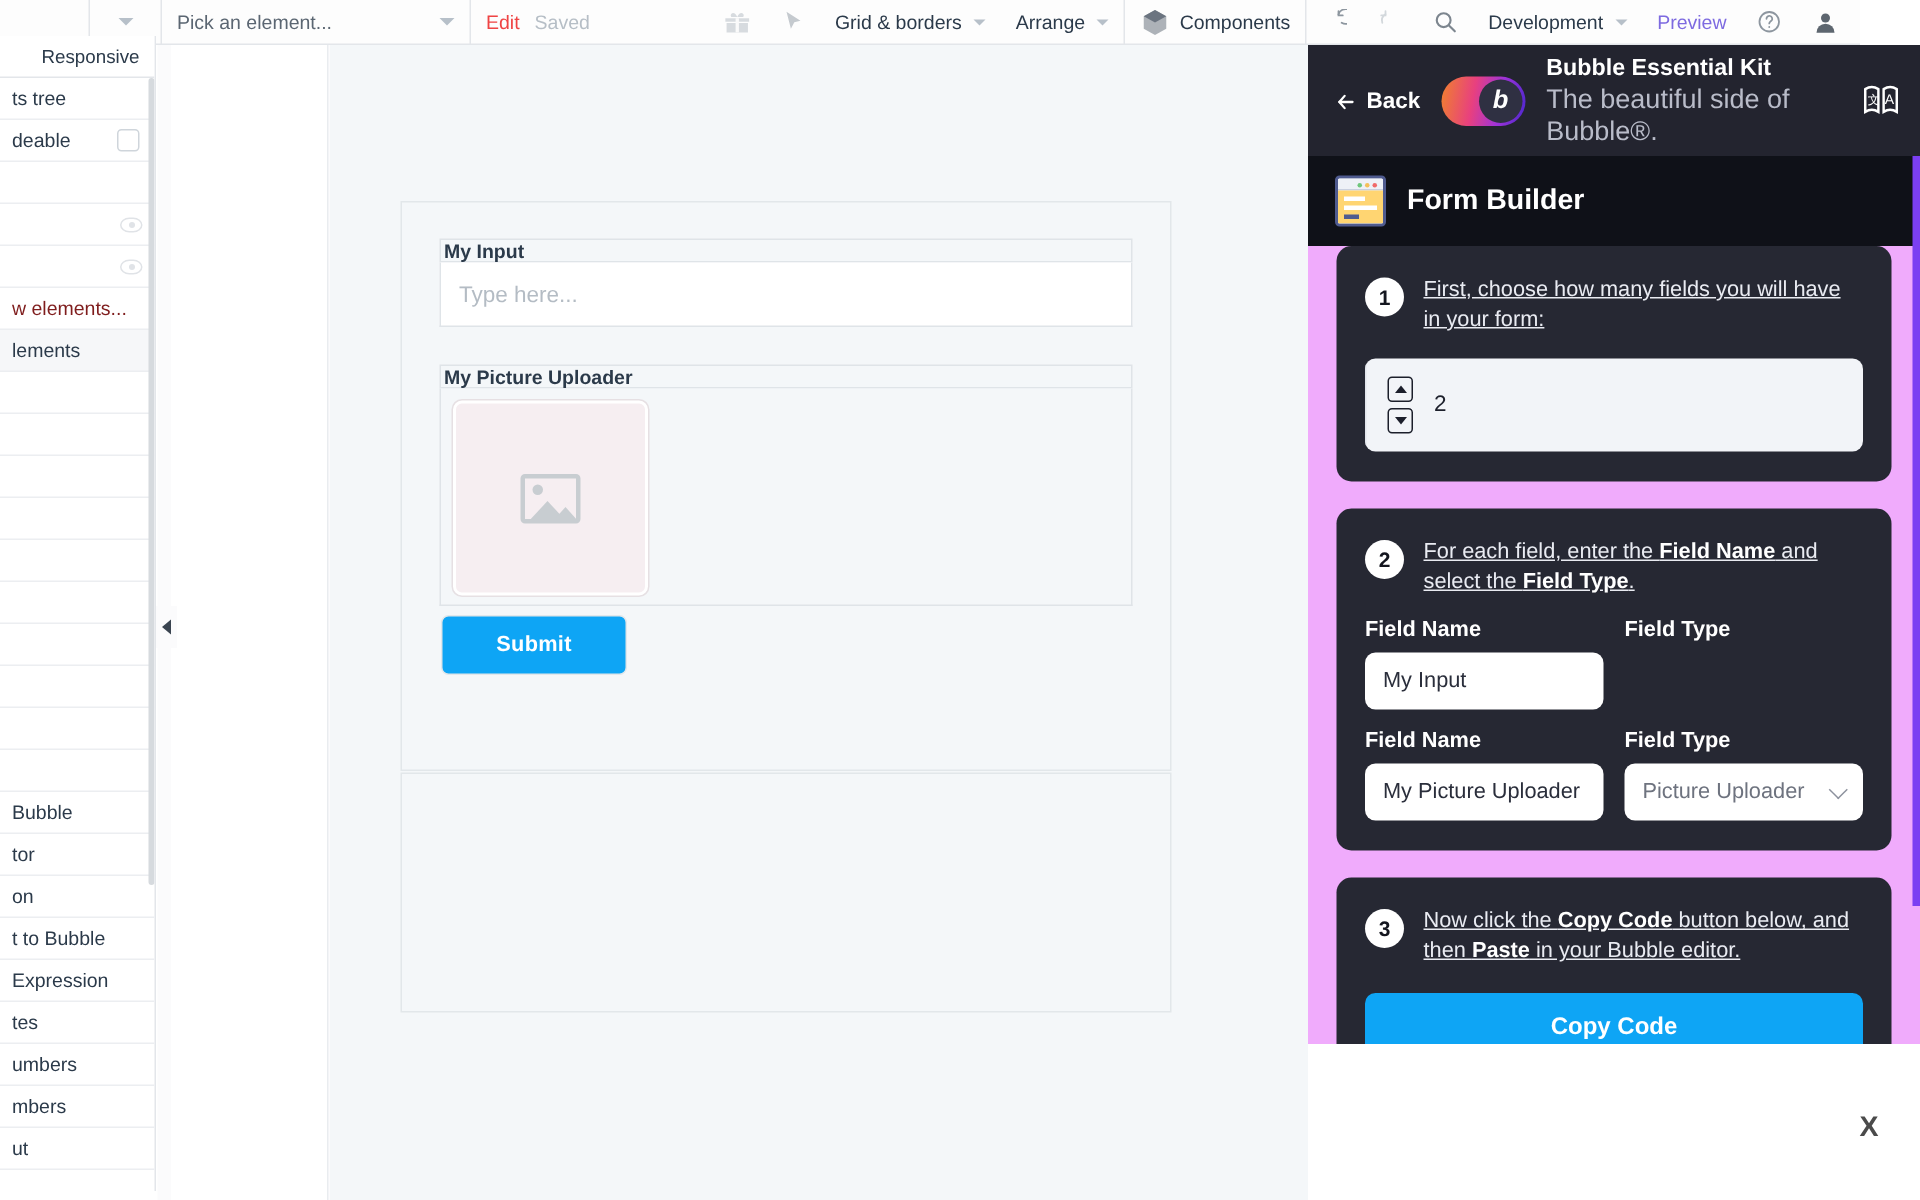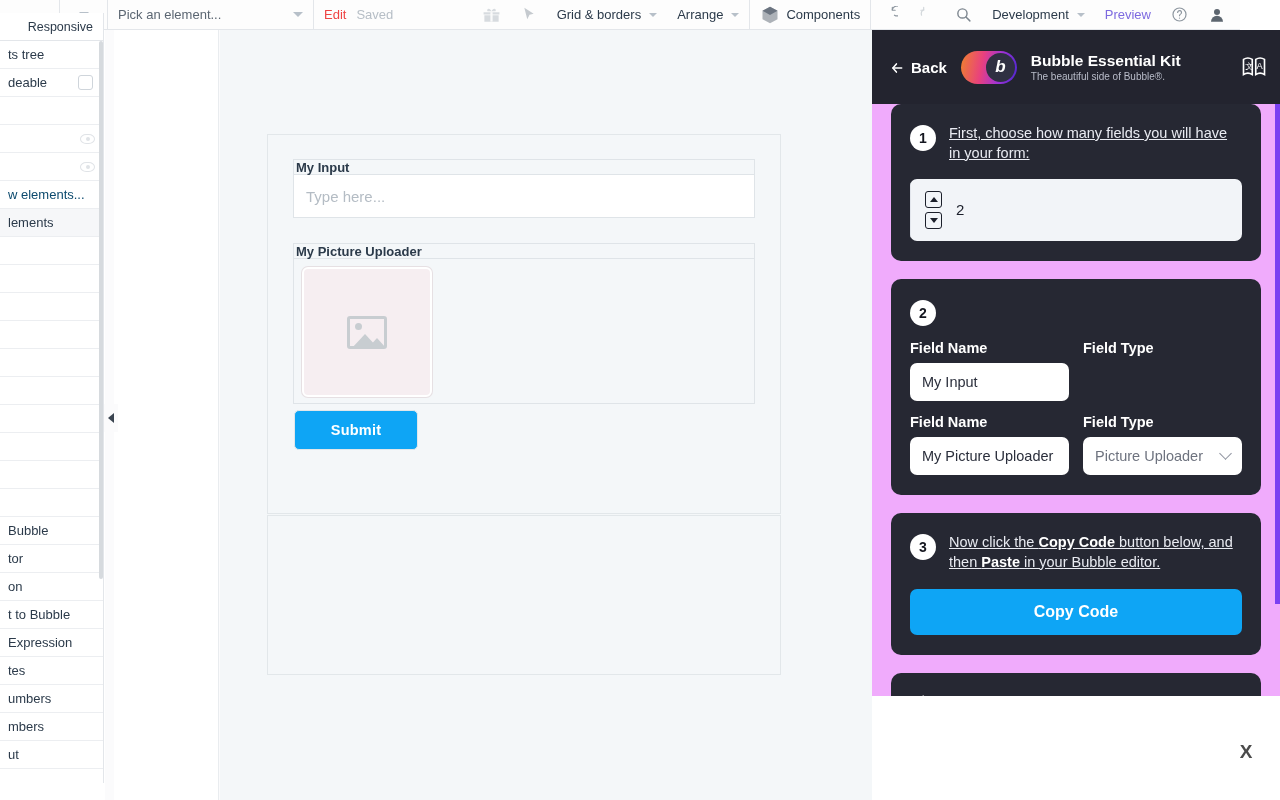--- a/index.html
+++ b/index.html
@@ -36,37 +36,37 @@
   .ico { display: inline-flex; align-items: center; justify-content: center; }
   .tb-link { color: #7d6ae0; font-size: 13px; }
   .tb-label { font-size: 13px; color: #2b3a4a; }
   .caret-sm {
     width:0;height:0;border-left:4px solid transparent;
     border-right:4px solid transparent;border-top:4px solid #b7c0c9; margin-left:2px;
   }
 
   
   .sidebar {
-    position: absolute; top: 13px; left: 0; width: 104px; height: 770px;
+    position: absolute; top: 24px; left: 0; width: 104px; height: 770px;
     background: #ffffff; border-right: 1px solid #e3e6ea;
     overflow: hidden;
   }
   .sb-tabs {
     height: 28px; border-bottom: 1px solid #e3e6ea;
     display: flex; align-items: center; justify-content: flex-end;
     padding-right: 10px; font-size: 12.5px; color: #2b3a4a;
     background: #ffffff;
   }
   .sb-row {
     height: 28px; border-bottom: 1px solid #eceef1;
     display: flex; align-items: center; padding-left: 8px;
     font-size: 13px; color: #2b3a4a; white-space: nowrap; overflow: hidden;
   }
   .sb-row.hdr { background: #f6f7f9; font-size: 13px; text-align: right; }
-  .sb-row.muted { color: #0c4a6e; }
+  .sb-row.muted { color: #7f1d1d; }
   .sb-chk {
     margin-left: auto; margin-right: 10px; width: 15px; height: 15px;
     border: 1px solid #cfd5db; border-radius: 3px; background: #fff;
   }
   .eye {
     margin-left: auto; margin-right: 8px; width: 15px; height: 10px;
     border-radius: 50%/60%; border: 1.5px solid #e0e3e7;
     display:flex; align-items:center; justify-content:center;
   }
   .eye i { width:4px;height:4px;border-radius:50%;background:#e0e3e7; display:block;}
@@ -165,21 +165,21 @@
     width: 56px; height: 33px; border-radius: 17px; position: relative;
     background: linear-gradient(100deg,#f0822c 0%,#e8407f 38%,#a033d8 68%,#4b27cf 100%);
   }
   .rp-logo .knob {
     position:absolute; right:2px; top:2px; width:29px;height:29px;border-radius:50%;
     background:#2f3042; color:#fff; font-size:17px; font-style:italic; font-weight:bold;
     display:flex;align-items:center;justify-content:center;
   }
   .rp-titles { display:flex; flex-direction:column; justify-content:flex-end; gap:1px; flex:1; }
   .rp-t1 { color:#ffffff; font-size:15.5px; font-weight:bold; }
-  .rp-t2 { color:#b9bcc9; font-size:10px; }
+  .rp-t2 { color:#b9bcc9; font-size:18px; }
   .rp-translate { width:28px;height:28px; position:relative; flex:0 0 28px; }
 
   .rp-section {
     height: 60px; background: #0f1118; display: flex; align-items: center;
     gap: 14px; padding-left: 18px;
   }
   .rp-secicon {
     width: 34px; height: 34px; border-radius: 3px; background:#fff;
     border: 2px solid #4f5b8f; position: relative; overflow:hidden;
   }
@@ -526,20 +526,33 @@
       <div class="rp-translate">
         <svg width="28" height="28" viewBox="0 0 24 24" fill="none" stroke="#fff" stroke-width="1.4">
           <path d="M3 5.5c2.5-1.6 5-1.6 7.5 0v13c-2.5-1.6-5-1.6-7.5 0z"></path>
           <path d="M21 5.5c-2.5-1.6-5-1.6-7.5 0v13c2.5-1.6 5-1.6 7.5 0z"></path>
           <text x="14.2" y="14" font-size="8" fill="#fff" stroke="none" font-family="Liberation Sans, sans-serif">A</text>
           <text x="4.4" y="14" font-size="7" fill="#fff" stroke="none" font-family="Liberation Sans, sans-serif">文</text>
         </svg>
       </div>
     </div>
 
+    <div class="rp-section">
+      <div class="rp-secicon">
+        <span class="bar"></span>
+        <span class="d" style="right:4px;background:#f06a6a;"></span>
+        <span class="d" style="right:9px;background:#f4c05a;"></span>
+        <span class="d" style="right:14px;background:#6fc77d;"></span>
+        <span class="body"></span>
+        <span class="ln" style="top:12px;width:14px;"></span>
+        <span class="ln" style="top:18px;width:22px;"></span>
+        <span class="ln" style="top:24px;width:10px;background:#4f5b8f;"></span>
+      </div>
+      <span class="rp-sectitle">Form Builder</span>
+    </div>
 
     <div class="rp-body">
 
       <div class="card">
         <div class="step">
           <span class="stepnum">1</span>
           <span class="steptext">First, choose how many fields you will have in your form:</span>
         </div>
         <div class="numrow">
           <div class="right">
@@ -552,20 +565,21 @@
                 </span>
             </span>
             <span class="spinval">2</span>
           </div>
         </div>
       </div>
 
       <div class="card">
         <div class="step">
           <span class="stepnum">2</span>
+          <span class="steptext"><span>For each field, enter the </span><b>Field Name</b><span> and select the </span><b>Field Type</b><span>.</span></span>
         </div>
         <div class="fieldsgrid" id="fields-grid">
             <div class="fgrow">
               <div class="fgcol">
                 <div class="fglabel">Field Name</div>
                 <div class="fgbox">
                   <span>My Input</span>
                 </div>
               </div>
               <div class="fgcol">

